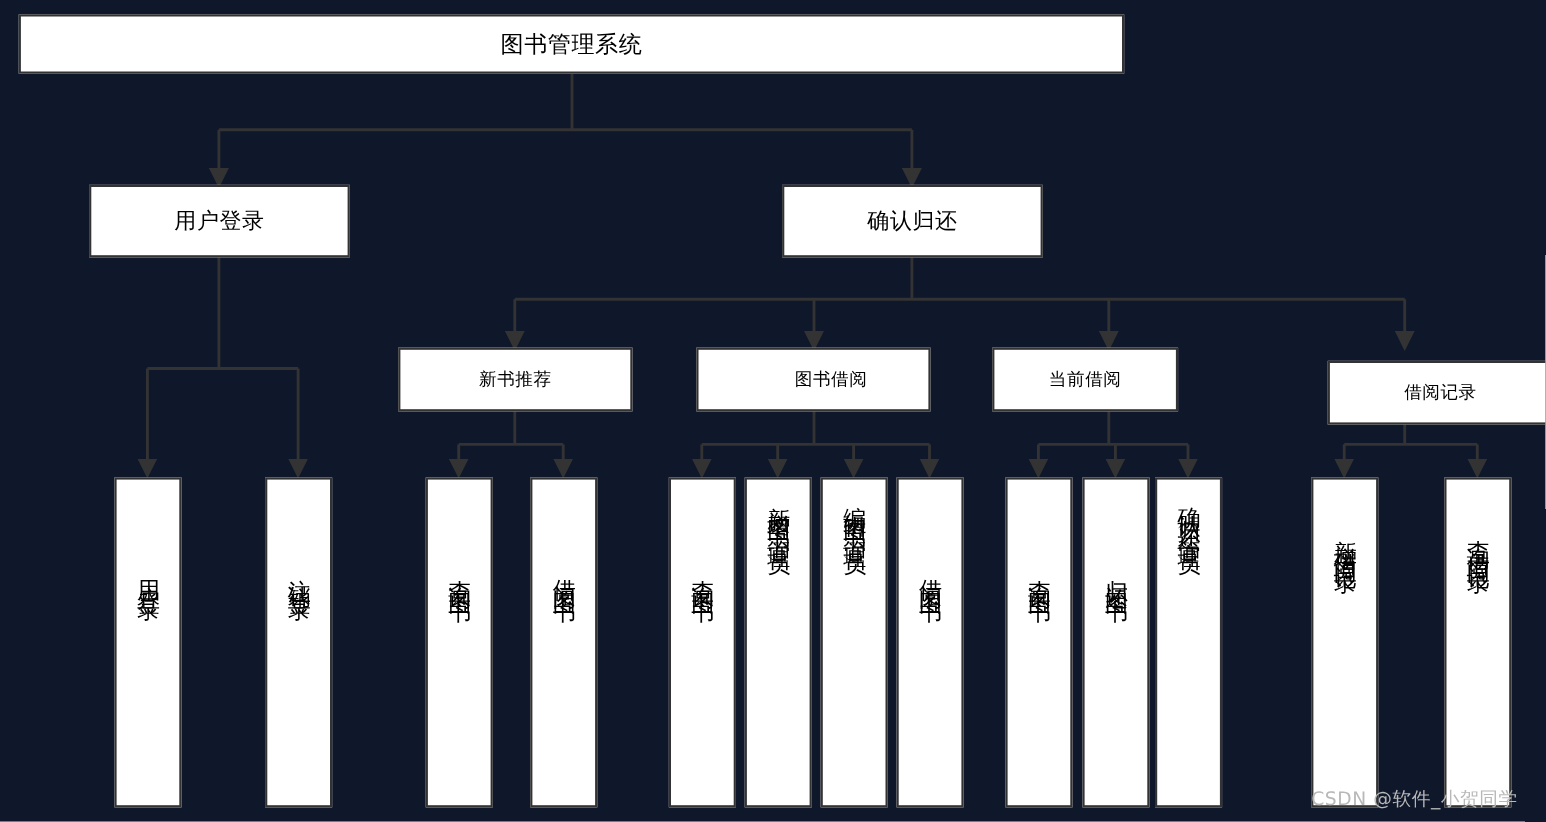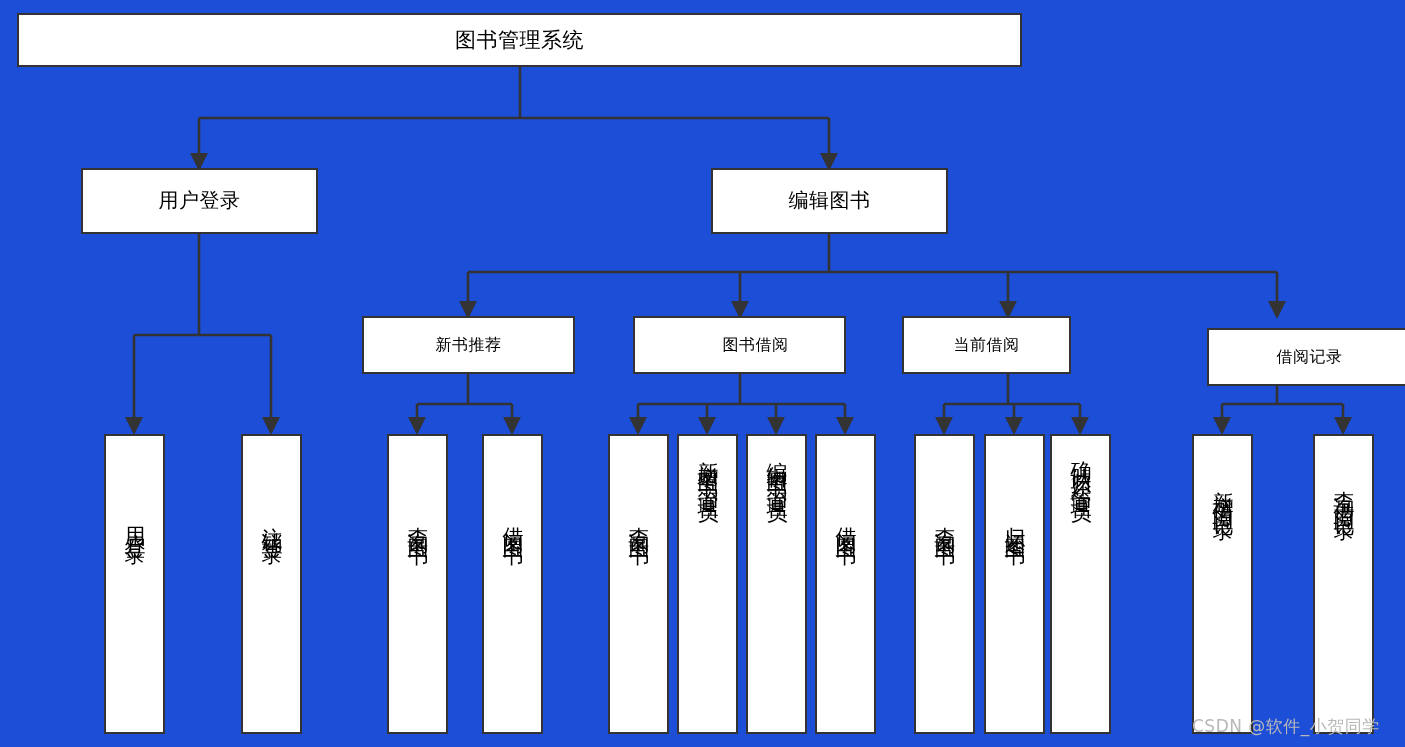--- a/index.html
+++ b/index.html
@@ -8,21 +8,21 @@
     padding: 0;
     background: #ffffff;
   }
   body {
     font-family: "DejaVu Sans", "Liberation Sans", sans-serif;
   }
   #canvas {
     position: relative;
     width: 1405px;
     height: 747px;
-    background: #1d4ed8;
+    background: #0f172a;
     overflow: hidden;
   }
   #edges {
     position: absolute;
     left: 0;
     top: 0;
     width: 1405px;
     height: 747px;
     pointer-events: none;
   }
@@ -136,21 +136,21 @@
   </svg>
 
   <div class="node node-root" style="left:17px; top:13px; width:1005px; height:54px;">
     <span class="label">图书管理系统</span>
   </div>
 
   <div class="node node-level2" style="left:81px; top:168px; width:237px; height:66px;">
     <span class="label">用户登录</span>
   </div>
   <div class="node node-level2" style="left:711px; top:168px; width:237px; height:66px;">
-    <span class="label">编辑图书</span>
+    <span class="label">确认归还</span>
   </div>
 
   <div class="node node-level3" style="left:362px; top:316px; width:213px; height:58px;">
     <span class="label">新书推荐</span>
   </div>
   <div class="node node-level3" style="left:633px; top:316px; width:213px; height:58px;padding-left:32px;">
     <span class="label">图书借阅</span>
   </div>
   <div class="node node-level3" style="left:902px; top:316px; width:169px; height:58px;">
     <span class="label">当前借阅</span>

